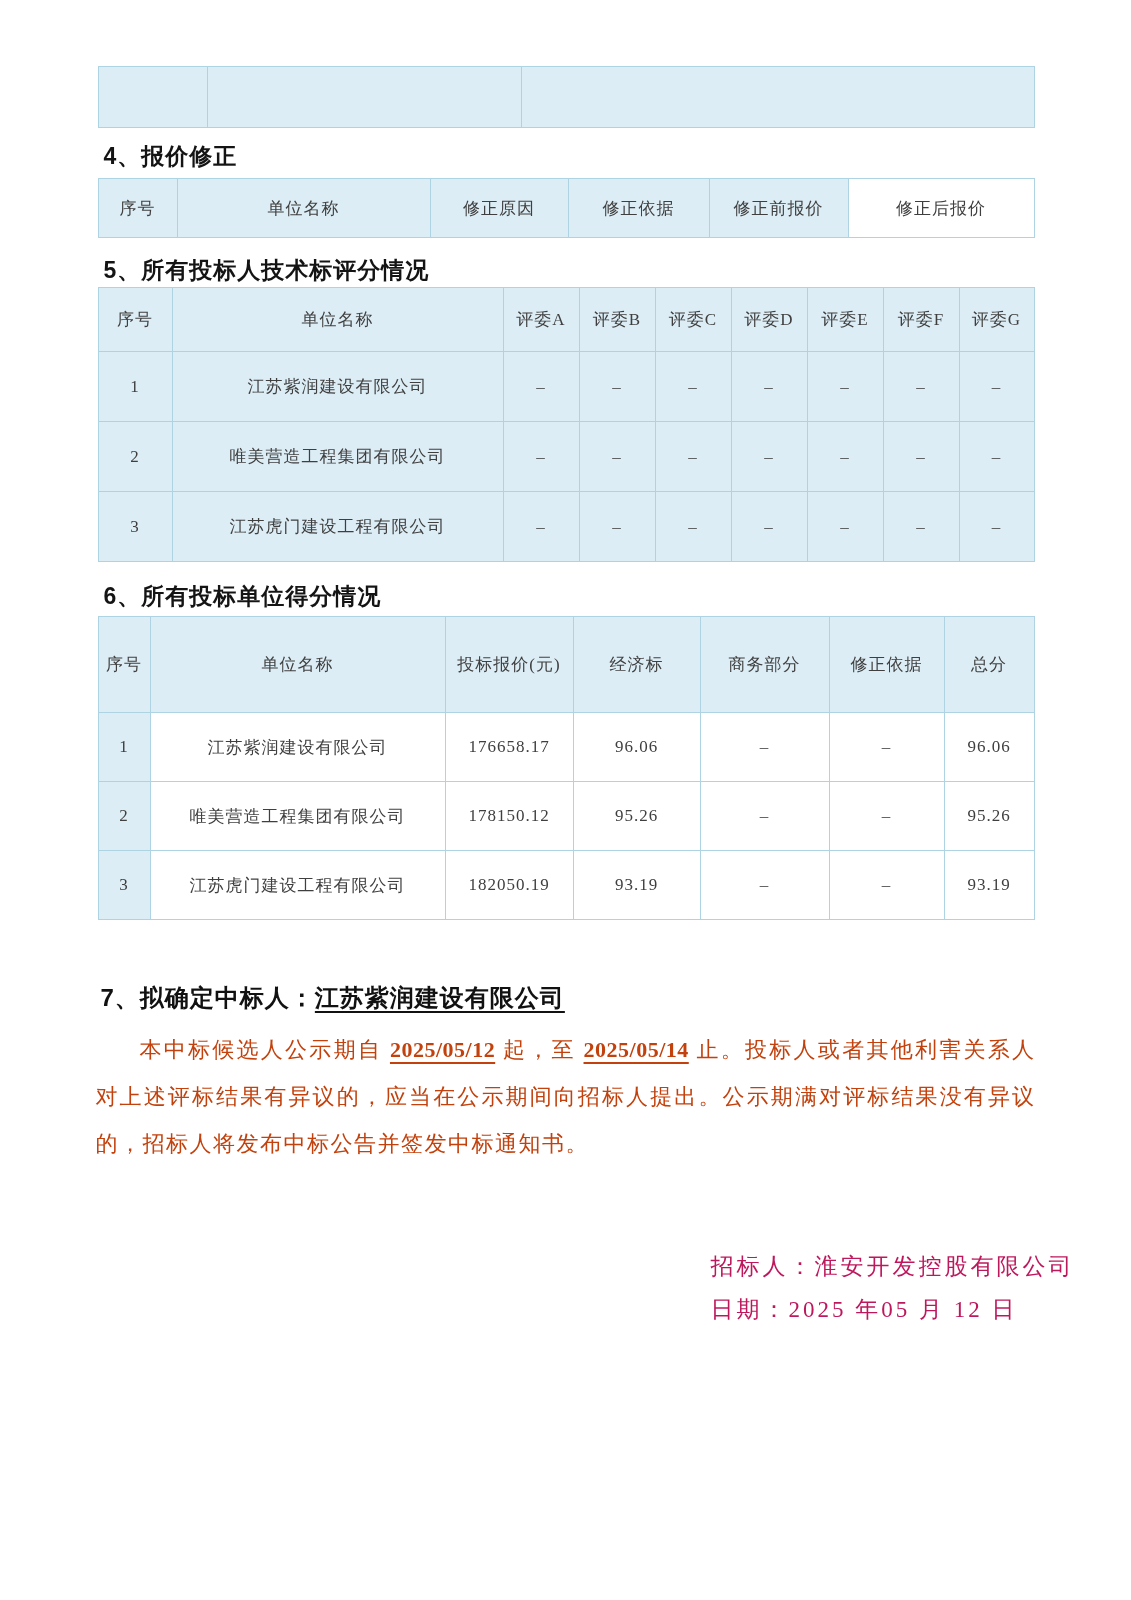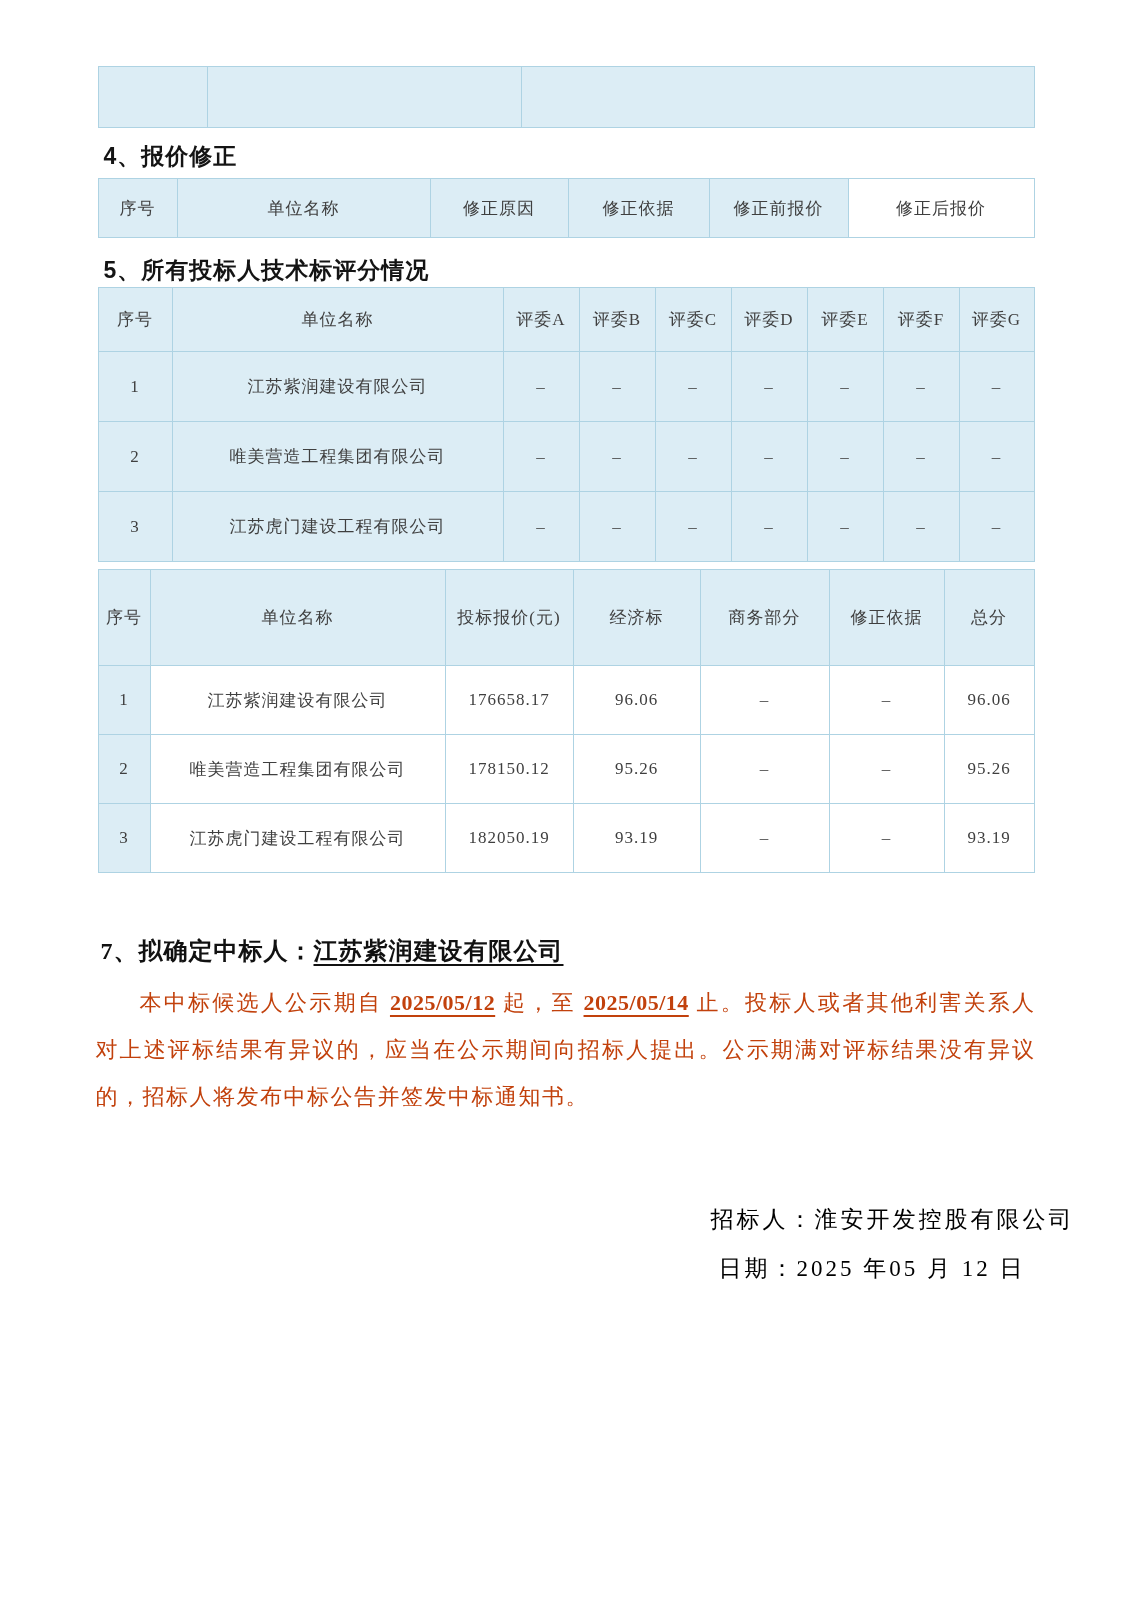--- a/index.html
+++ b/index.html
@@ -56,21 +56,21 @@
   .sec-title.h4 { margin-top: 15px; margin-left: 6px; }
   .sec-title.h5 { margin-top: 19px; margin-left: 6px; }
   .sec-title.h6 { margin-top: 21px; margin-left: 6px; }
   .tbl4 { margin-top: 9px; }
   .tbl5 { margin-top: 4px; }
   .tbl6 { margin-top: 7px; }
 
   .sec7 {
     margin-top: 64px;
     margin-left: 3px;
-    font-family: Liberation Serif, serif;
+    font-family: Liberation Sans, sans-serif;
     font-weight: bold;
     font-size: 24px;
     line-height: 28px;
     color: #111111;
     letter-spacing: 1px;
   }
   .sec7 .winner { text-decoration: underline; text-underline-offset: 5px; }
 
   .notice {
     margin-top: 14px;
@@ -87,25 +87,25 @@
     font-weight: bold;
     text-decoration: underline;
     text-underline-offset: 5px;
     letter-spacing: 0.5px;
   }
 
   .footer-block { margin-top: 86px; margin-left: 613px; }
   .footer-line {
     font-size: 23px;
     line-height: 28px;
-    color: #000000;
+    color: #be185d;
     letter-spacing: 3px;
     white-space: nowrap;
   }
-  .footer-line.date-line { margin-top: 21px; text-align: center; }
+  .footer-line.date-line { margin-top: 15px; }
 </style>
 </head>
 <body>
 
 <div class="page">
   <div class="content">
 
     <table class="t-top">
       <colgroup>
           <col style="width:109px">
@@ -197,20 +197,21 @@
         <td class="dash">–</td>
         <td class="dash">–</td>
         <td class="dash">–</td>
         <td class="dash">–</td>
         <td class="dash">–</td>
         <td class="dash">–</td>
       </tr>
     </tbody>
       </table>
 
+    <div class="sec-title h6">6、所有投标单位得分情况</div>
     <table class="t6 tbl6">
       <colgroup>
           <col style="width:52px">
           <col style="width:295px">
           <col style="width:128px">
           <col style="width:127px">
           <col style="width:129px">
           <col style="width:115px">
           <col style="width:90px">
         </colgroup>

